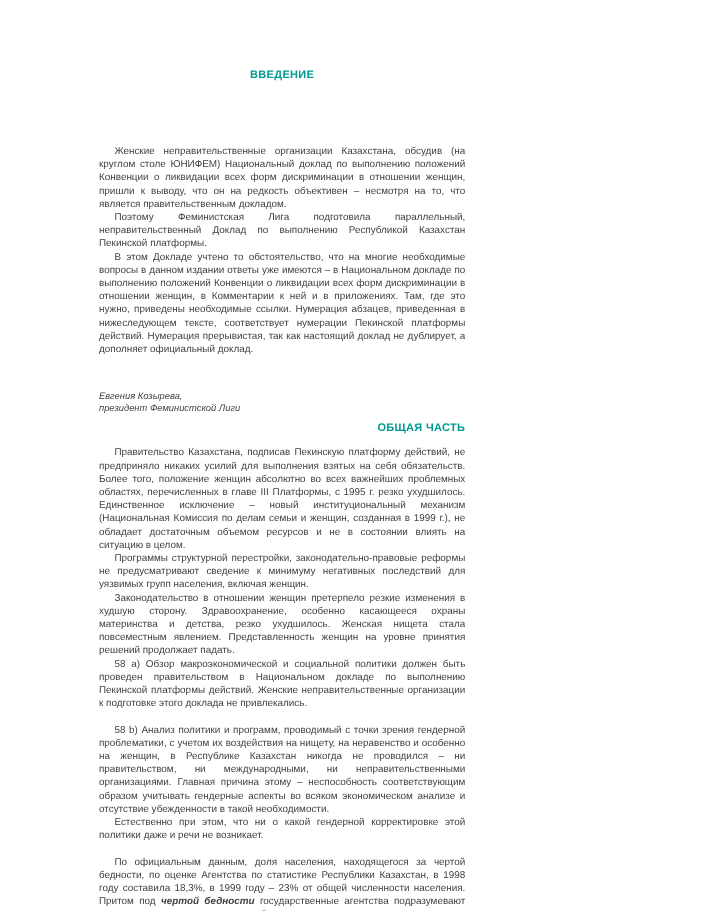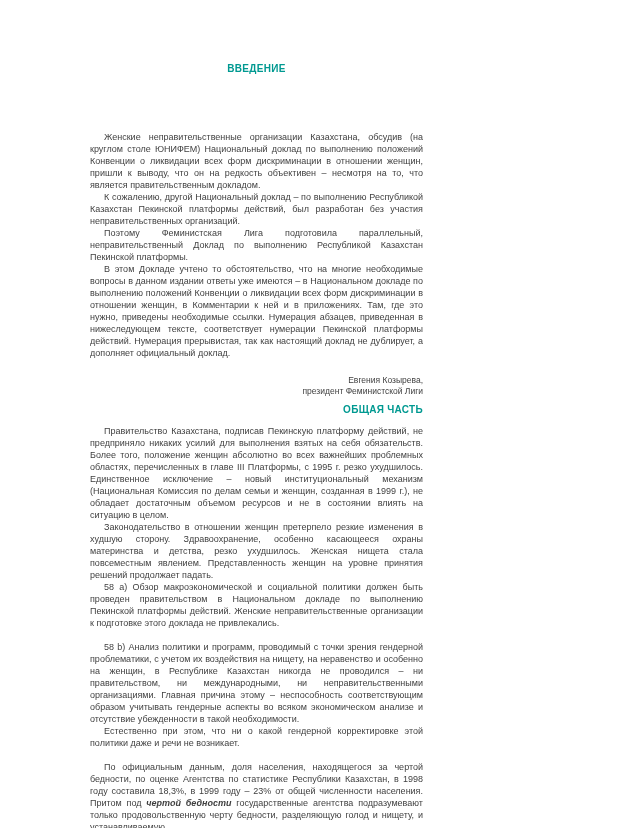--- a/index.html
+++ b/index.html
@@ -39,22 +39,23 @@
     text-align: justify;
   }
   .para.space-before {
     margin-top: 12px;
   }
   .bold {
     font-weight: 700;
     font-style: italic;
   }
   .signature {
-    margin-top: 16px;
-    text-align: right;
+    margin-top: 32px;
+    text-align: left;
+    font-style: italic;
     font-size: 8.5px;
     line-height: 11px;
   }
   .subheading {
     margin: 8px 0 7px 0;
     padding-left: 14px;
     font-size: 9px;
     line-height: 12px;
     font-weight: 700;
     color: var(--body-color, #3f3f3f);
@@ -62,34 +63,34 @@
 </style>
 </head>
 <body>
 
 <div class="page">
 
   <h1 class="heading">ВВЕДЕНИЕ</h1>
 
   <div class="body-text">
       <p class="para">Женские неправительственные организации Казахстана, обсудив (на круглом столе ЮНИФЕМ) Национальный доклад по выполнению положений Конвенции о ликвидации всех форм дискриминации в отношении женщин, пришли к выводу, что он на редкость объективен – несмотря на то, что является правительственным докладом.</p>
-      <p class="para">К сожалению, другой Национальный доклад – по выполнению Республикой Казахстан Пекинской платформы действий, был разработан без участия неправительственных организаций.</p>
       <p class="para">Поэтому Феминистская Лига подготовила параллельный, неправительственный Доклад по выполнению Республикой Казахстан Пекинской платформы.</p>
       <p class="para">В этом Докладе учтено то обстоятельство, что на многие необходимые вопросы в данном издании ответы уже имеются – в Национальном докладе по выполнению положений Конвенции о ликвидации всех форм дискриминации в отношении женщин, в Комментарии к ней и в приложениях. Там, где это нужно, приведены необходимые ссылки. Нумерация абзацев, приведенная в нижеследующем тексте, соответствует нумерации Пекинской платформы действий. Нумерация прерывистая, так как настоящий доклад не дублирует, а дополняет официальный доклад.</p>
     </div>
 
   <div class="signature">
     <div>Евгения Козырева,</div>
     <div>президент Феминистской Лиги</div>
   </div>
 
   <h1 class="heading general">ОБЩАЯ ЧАСТЬ</h1>
 
   <div class="body-text">
       <p class="para">Правительство Казахстана, подписав Пекинскую платформу действий, не предприняло никаких усилий для выполнения взятых на себя обязательств. Более того, положение женщин абсолютно во всех важнейших проблемных областях, перечисленных в главе III Платформы, с 1995 г. резко ухудшилось. Единственное исключение – новый институциональный механизм (Национальная Комиссия по делам семьи и женщин, созданная в 1999 г.), не обладает достаточным объемом ресурсов и не в состоянии влиять на ситуацию в целом.</p>
+      <p class="para">Программы структурной перестройки, законодательно-правовые реформы не предусматривают сведение к минимуму негативных последствий для уязвимых групп населения, включая женщин.</p>
       <p class="para">Законодательство в отношении женщин претерпело резкие изменения в худшую сторону. Здравоохранение, особенно касающееся охраны материнства и детства, резко ухудшилось. Женская нищета стала повсеместным явлением. Представленность женщин на уровне принятия решений продолжает падать.</p>
     </div>
 
 
   <div class="body-text">
       <p class="para">58 а) Обзор макроэкономической и социальной политики должен быть проведен правительством в Национальном докладе по выполнению Пекинской платформы действий. Женские неправительственные организации к подготовке этого доклада не привлекались.</p>
       <p class="para space-before">58 b) Анализ политики и программ, проводимый с точки зрения гендерной проблематики, с учетом их воздействия на нищету, на неравенство и особенно на женщин, в Республике Казахстан никогда не проводился – ни правительством, ни международными, ни неправительственными организациями. Главная причина этому – неспособность соответствующим образом учитывать гендерные аспекты во всяком экономическом анализе и отсутствие убежденности в такой необходимости.</p>
       <p class="para">Естественно при этом, что ни о какой гендерной корректировке этой политики даже и речи не возникает.</p>
       <p class="para space-before"><span>По официальным данным, доля населения, находящегося за чертой бедности, по оценке Агентства по статистике Республики Казахстан, в 1998 году составила 18,3%, в 1999 году – 23% от общей численности населения. Притом под </span><span class="bold">чертой бедности</span><span> государственные агентства подразумевают только продовольственную черту бедности, разделяющую голод и нищету, и устанавливаемую</span></p>
     </div>

